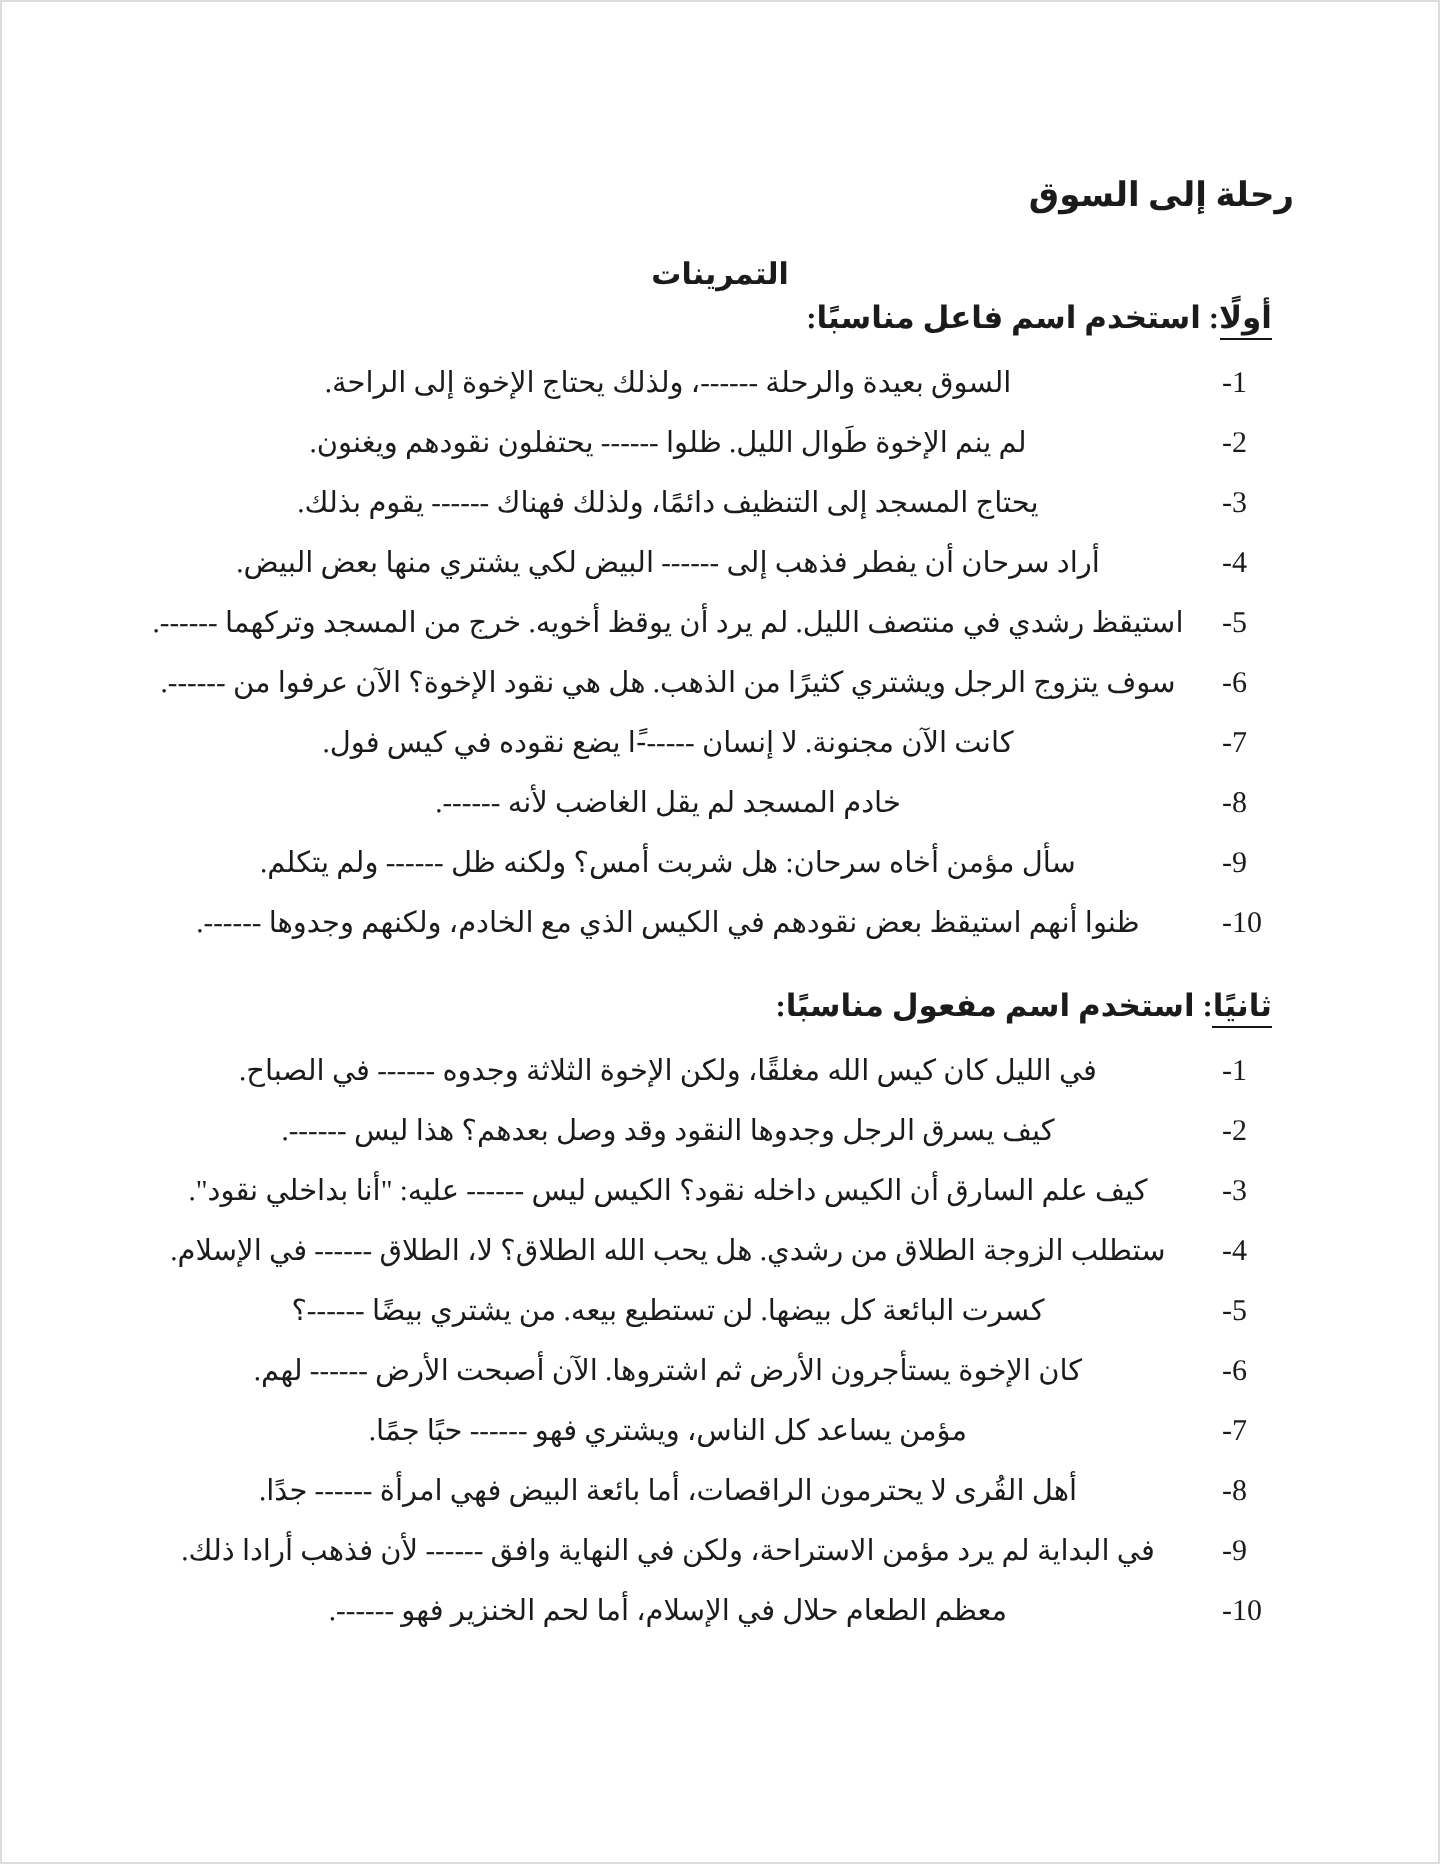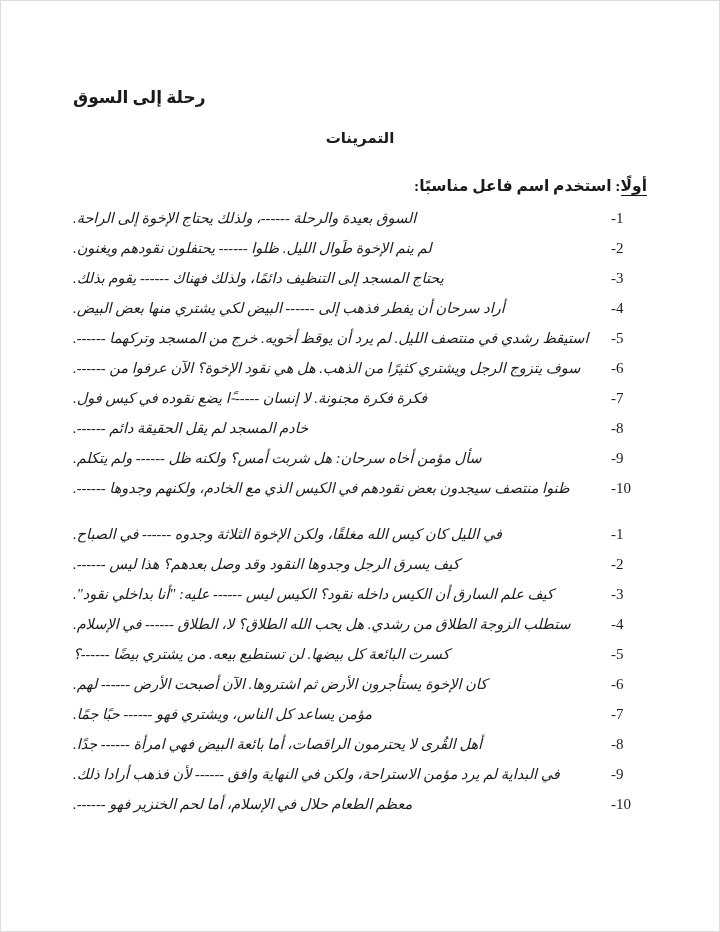--- a/index.html
+++ b/index.html
@@ -11,38 +11,38 @@
   .page {
     box-sizing: border-box;
     width: 720px; height: 932px;
     border: 1px solid #dcdcdc;
     padding: 86px 72px 0 72px;
     direction: rtl;
     background: #ffffff;
     overflow: hidden;
   }
   .title {
-    text-align: left;
+    text-align: right;
     font-size: 17px;
     line-height: 22px;
     font-weight: 600;
     margin-bottom: 18px;
   }
   .subtitle {
     text-align: center;
     font-size: 15px;
     line-height: 22px;
     font-weight: 600;
-    margin-bottom: 26px;
+    margin-bottom: 0;
   }
   .section-heading {
     font-size: 15.5px;
     font-weight: 700;
     line-height: 22px;
-    margin: 0 0 6px 0;
+    margin: 0 11px 6px 0;
   }
   .section-heading .ordinal {
     border-bottom: 1.5px solid #141414;
     padding-bottom: 1px;
   }
   ol.items {
     list-style: none;
     margin: 0 0 16px 0;
     padding: 0;
   }
@@ -53,21 +53,21 @@
     line-height: 30px;
     font-size: 14.5px;
     white-space: nowrap;
   }
   .num {
     width: 36px;
     flex-shrink: 0;
     text-align: left;
     font-size: 15px;
   }
-  .txt { flex: 1 1 auto; text-align: left; font-style: italic; }
+  .txt { flex: 1 1 auto; text-align: center; }
 </style>
 </head>
 <body>
 
 <div class="page" dir="rtl">
   <div class="title">رحلة إلى السوق</div>
   <div class="subtitle">التمرينات</div>
   <div id="sections">
   <section>
     <h2 class="section-heading"><span class="ordinal">أولًا</span><span class="rest">: استخدم اسم فاعل مناسبًا:</span></h2>
@@ -97,41 +97,42 @@
     <span class="txt">استيقظ رشدي في منتصف الليل. لم يرد أن يوقظ أخويه. خرج من المسجد وتركهما ------.</span>
   </li>
 
   <li>
     <span class="num">6-</span>
     <span class="txt">سوف يتزوج الرجل ويشتري كثيرًا من الذهب. هل هي نقود الإخوة؟ الآن عرفوا من ------.</span>
   </li>
 
   <li>
     <span class="num">7-</span>
-    <span class="txt">فكرة فكرة مجنونة. لا إنسان ------ًا يضع نقوده في كيس فول.</span>
+    <span class="txt">كانت الآن مجنونة. لا إنسان ------ًا يضع نقوده في كيس فول.</span>
   </li>
 
   <li>
     <span class="num">8-</span>
-    <span class="txt">خادم المسجد لم يقل الحقيقة دائم ------.</span>
+    <span class="txt">خادم المسجد لم يقل الغاضب لأنه ------.</span>
   </li>
 
   <li>
     <span class="num">9-</span>
     <span class="txt">سأل مؤمن أخاه سرحان: هل شربت أمس؟ ولكنه ظل ------ ولم يتكلم.</span>
   </li>
 
   <li>
     <span class="num">10-</span>
-    <span class="txt">ظنوا منتصف سيجدون بعض نقودهم في الكيس الذي مع الخادم، ولكنهم وجدوها ------.</span>
+    <span class="txt">ظنوا أنهم استيقظ بعض نقودهم في الكيس الذي مع الخادم، ولكنهم وجدوها ------.</span>
   </li>
 </ol>
   </section>
 
   <section>
+    <h2 class="section-heading"><span class="ordinal">ثانيًا</span><span class="rest">: استخدم اسم مفعول مناسبًا:</span></h2>
     <ol class="items">
   <li>
     <span class="num">1-</span>
     <span class="txt">في الليل كان كيس الله مغلقًا، ولكن الإخوة الثلاثة وجدوه ------ في الصباح.</span>
   </li>
 
   <li>
     <span class="num">2-</span>
     <span class="txt">كيف يسرق الرجل وجدوها النقود وقد وصل بعدهم؟ هذا ليس ------.</span>
   </li>

